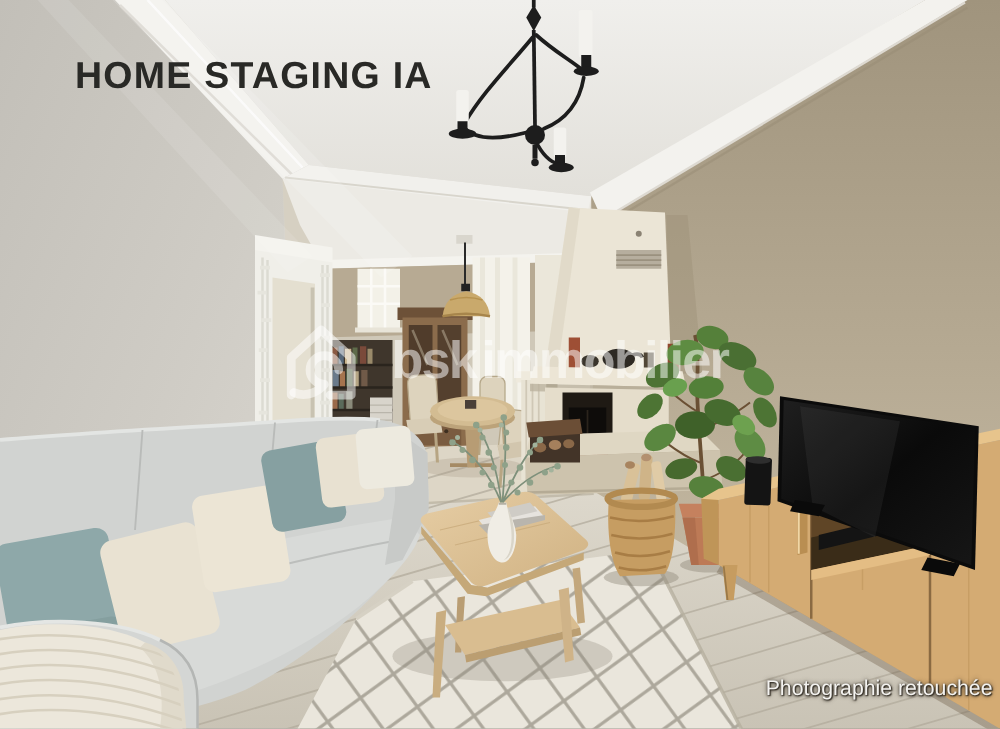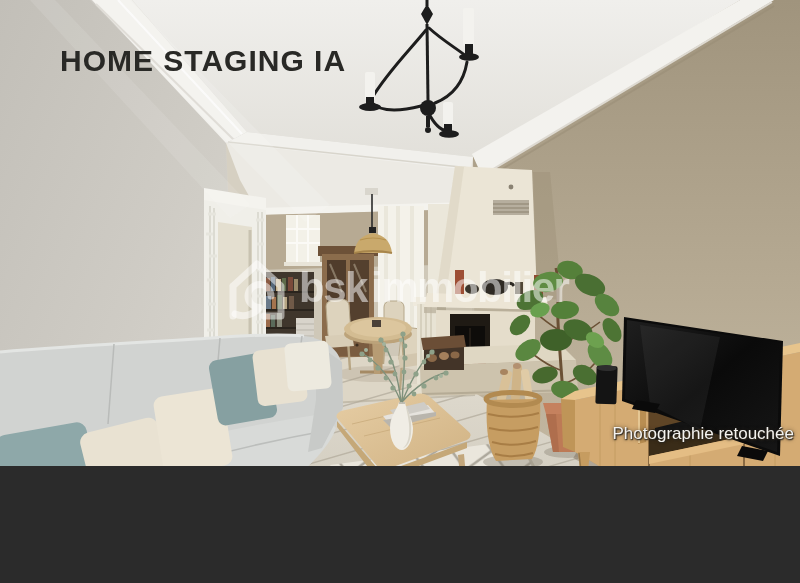--- a/index.html
+++ b/index.html
@@ -1,28 +1,28 @@
 <!DOCTYPE html>
 <html><head>
 <meta charset="utf-8">
 <style>
   html,body{margin:0;padding:0;background:#2b2b2b;}
   .photo{
-    position:relative;width:800px;height:466px;overflow:hidden;
+    position:relative;width:800px;height:583px;overflow:hidden;
     background:#d5d2ca;font-family:"Liberation Sans", sans-serif;
   }
   .scene{position:absolute;inset:0;display:block;}
   .home-staging{
     position:absolute;left:60px;top:44px;
     font-size:30px;font-weight:600;letter-spacing:1px;
     color:#292926;white-space:nowrap;
   }
   .watermark{
     position:absolute;left:226px;top:251px;
-    display:flex;align-items:center;gap:11px;pointer-events:none;
+    display:flex;align-items:center;gap:25px;pointer-events:none;
   }
   .wm-logo{display:block;}
   .wm-text{
     font-size:42px;font-weight:700;letter-spacing:-1.5px;word-spacing:-6px;
     color:rgba(255,255,255,0.52);line-height:74px;white-space:nowrap;
   }
   .photo-note{
     position:absolute;right:6px;bottom:22px;
     font-size:17px;color:#f4f3f0;white-space:nowrap;
     text-shadow:0 1px 2px rgba(45,40,32,.95), 0 0 4px rgba(45,40,32,.75), 1px 1px 1px rgba(45,40,32,.9);

